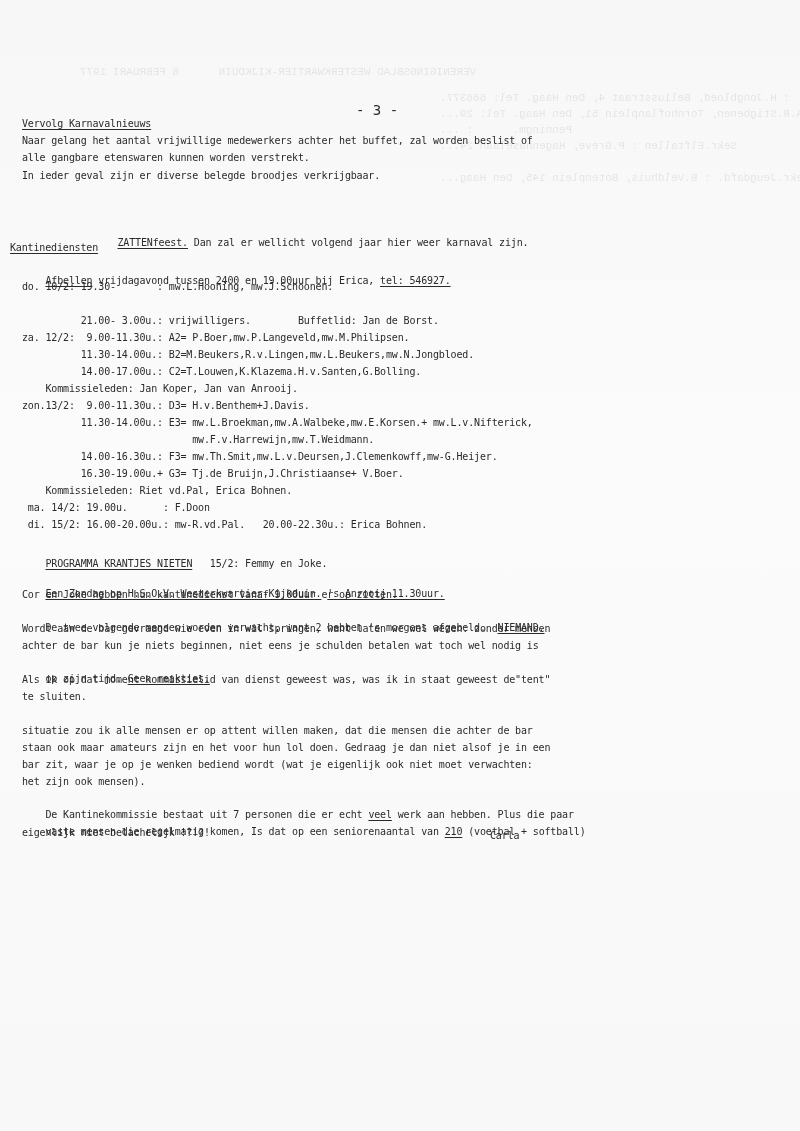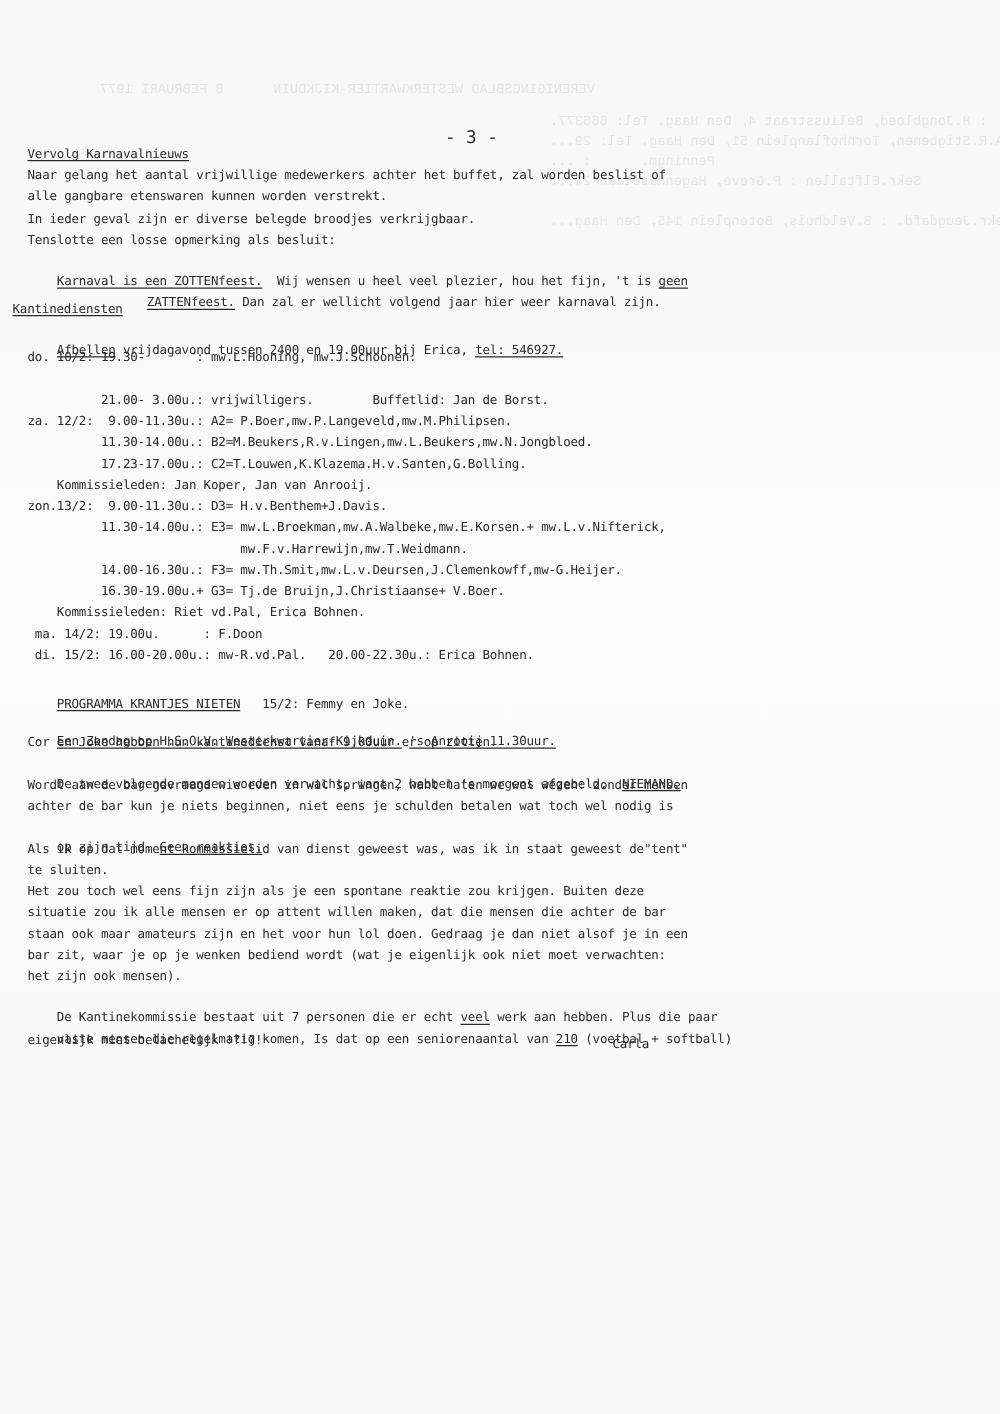--- a/index.html
+++ b/index.html
@@ -39,37 +39,33 @@
   <div class="ghost" style="left:440px;top:124px;">Penningm.      : ...</div>
   <div class="ghost" style="left:440px;top:140px;">Sekr.Elftallen : P.Greve, Hagenhaselaan 24...</div>
   <div class="ghost" style="left:440px;top:172px;">Sekr.Jeugdafd. : B.Veldhuis, Botenplein 145, Den Haag...</div>
 
   <div class="pgnum">- 3 -</div>
 
   <div class="ln u" style="left:22px;top:116px;">Vervolg Karnavalnieuws</div>
   <div class="ln" style="left:22px;top:133px;">Naar gelang het aantal vrijwillige medewerkers achter het buffet, zal worden beslist of</div>
   <div class="ln" style="left:22px;top:150px;">alle gangbare etenswaren kunnen worden verstrekt.</div>
   <div class="ln" style="left:22px;top:168px;">In ieder geval zijn er diverse belegde broodjes verkrijgbaar.</div>
-  <div class="ln" style="left:22px;top:185px;">Tenslotte een losse opmerking als besluit:</div>
-  <div class="ln" style="left:22px;top:202px;">
-    <span class="u">Karnaval is een ZOTTENfeest.</span><span>  Wij wensen u heel veel plezier, hou het fijn, 't is </span><span class="u">geen</span>
-  </div>
   <div class="ln" style="left:94px;top:219px;">
     <span class="u">ZATTENfeest.</span><span> Dan zal er wellicht volgend jaar hier weer karnaval zijn.</span>
   </div>
 
   <div class="ln u" style="left:10px;top:240px;">Kantinediensten</div>
   <div class="ln" style="left:22px;top:257px;">
     <span class="u">Afbellen</span><span> vrijdagavond tussen 2400 en 19.00uur bij Erica, </span><span class="u">tel: 546927.</span>
   </div>
   <div class="ln" style="left:22px;top:279px;">do. 10/2: 19.30-       : mw.L.Hooning, mw.J.Schoonen.</div>
   <div class="ln" style="left:22px;top:313px;">          21.00- 3.00u.: vrijwilligers.        Buffetlid: Jan de Borst.</div>
   <div class="ln" style="left:22px;top:330px;">za. 12/2:  9.00-11.30u.: A2= P.Boer,mw.P.Langeveld,mw.M.Philipsen.</div>
   <div class="ln" style="left:22px;top:347px;">          11.30-14.00u.: B2=M.Beukers,R.v.Lingen,mw.L.Beukers,mw.N.Jongbloed.</div>
-  <div class="ln" style="left:22px;top:364px;">          17.23-17.00u.: C2=T.Louwen,K.Klazema.H.v.Santen,G.Bolling.</div>
+  <div class="ln" style="left:22px;top:364px;">          14.00-17.00u.: C2=T.Louwen,K.Klazema.H.v.Santen,G.Bolling.</div>
   <div class="ln" style="left:22px;top:381px;">    Kommissieleden: Jan Koper, Jan van Anrooij.</div>
   <div class="ln" style="left:22px;top:398px;">zon.13/2:  9.00-11.30u.: D3= H.v.Benthem+J.Davis.</div>
   <div class="ln" style="left:22px;top:415px;">          11.30-14.00u.: E3= mw.L.Broekman,mw.A.Walbeke,mw.E.Korsen.+ mw.L.v.Nifterick,</div>
   <div class="ln" style="left:22px;top:432px;">                             mw.F.v.Harrewijn,mw.T.Weidmann.</div>
   <div class="ln" style="left:22px;top:449px;">          14.00-16.30u.: F3= mw.Th.Smit,mw.L.v.Deursen,J.Clemenkowff,mw-G.Heijer.</div>
   <div class="ln" style="left:22px;top:466px;">          16.30-19.00u.+ G3= Tj.de Bruijn,J.Christiaanse+ V.Boer.</div>
   <div class="ln" style="left:22px;top:483px;">    Kommissieleden: Riet vd.Pal, Erica Bohnen.</div>
   <div class="ln" style="left:22px;top:500px;"> ma. 14/2: 19.00u.      : F.Doon</div>
   <div class="ln" style="left:22px;top:517px;"> di. 15/2: 16.00-20.00u.: mw-R.vd.Pal.   20.00-22.30u.: Erica Bohnen.</div>
 
@@ -84,21 +80,20 @@
   <div class="ln" style="left:22px;top:604px;">
     <span>De twee volgende mensen worden verwacht, want 2 hebben 's morgens afgebeld.  </span><span class="u">NIEMAND.</span>
   </div>
   <div class="ln" style="left:22px;top:621px;">Wordt aan de bar gevraagd wie even in wil springen, want laten we wel wezen: zonder mensen</div>
   <div class="ln" style="left:22px;top:638px;">achter de bar kun je niets beginnen, niet eens je schulden betalen wat toch wel nodig is</div>
   <div class="ln" style="left:22px;top:655px;">
     <span>op zijn tijd. </span><span class="u">Geen reakties.</span>
   </div>
   <div class="ln" style="left:22px;top:672px;">Als ik op dat moment kommissielid van dienst geweest was, was ik in staat geweest de"tent"</div>
   <div class="ln" style="left:22px;top:689px;">te sluiten.</div>
-  <div class="ln" style="left:22px;top:706px;">Het zou toch wel eens fijn zijn als je een spontane reaktie zou krijgen. Buiten deze</div>
   <div class="ln" style="left:22px;top:723px;">situatie zou ik alle mensen er op attent willen maken, dat die mensen die achter de bar</div>
   <div class="ln" style="left:22px;top:757px;">bar zit, waar je op je wenken bediend wordt (wat je eigenlijk ook niet moet verwachten:</div>
   <div class="ln" style="left:22px;top:740px;">staan ook maar amateurs zijn en het voor hun lol doen. Gedraag je dan niet alsof je in een</div>
   <div class="ln" style="left:22px;top:774px;">het zijn ook mensen).</div>
   <div class="ln" style="left:22px;top:791px;">
     <span>De Kantinekommissie bestaat uit 7 personen die er echt </span><span class="u">veel</span><span> werk aan hebben. Plus die paar</span>
   </div>
   <div class="ln" style="left:22px;top:808px;">
     <span>vaste mensen die regelmatig komen, Is dat op een seniorenaantal van </span><span class="u">210</span><span> (voetbal + softball)</span>
   </div>

